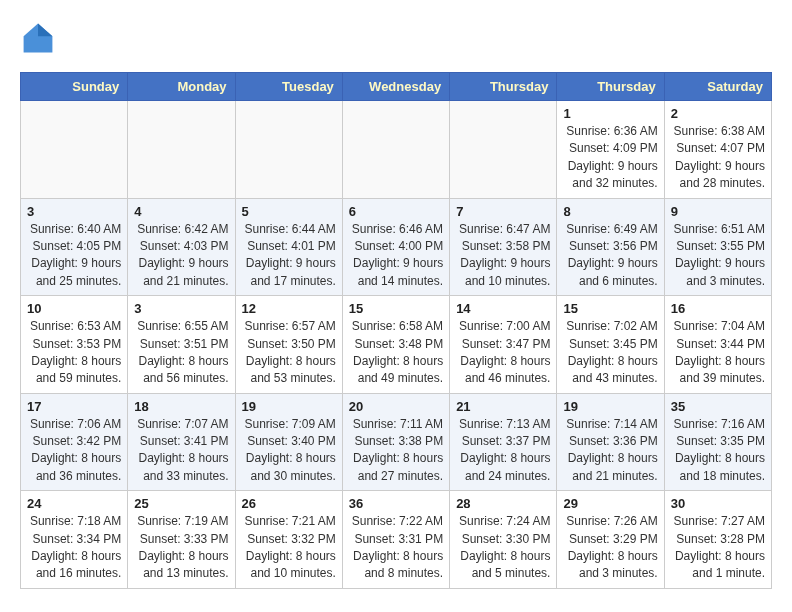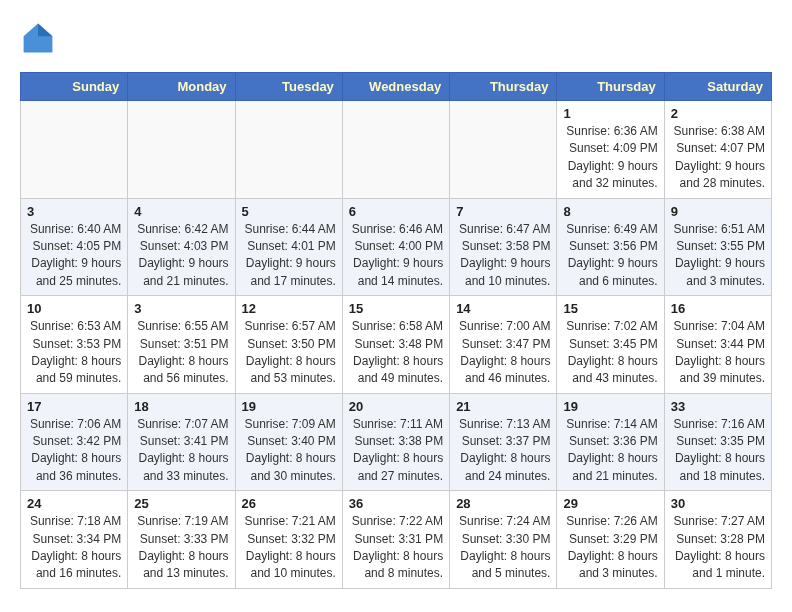--- a/index.html
+++ b/index.html
@@ -308,21 +308,21 @@
       </td>
         <td>
         <span class="day-num">19</span>
         <div class="day-detail">
           Sunrise: 7:14 AM<br>
           Sunset: 3:36 PM<br>
           Daylight: 8 hours and 21 minutes.
         </div>
       </td>
         <td>
-        <span class="day-num">33</span>
+        <span class="day-num">35</span>
         <div class="day-detail">
           Sunrise: 7:16 AM<br>
           Sunset: 3:35 PM<br>
           Daylight: 8 hours and 18 minutes.
         </div>
       </td>
       </tr>
       <tr>
         <td>
         <span class="day-num">24</span>

